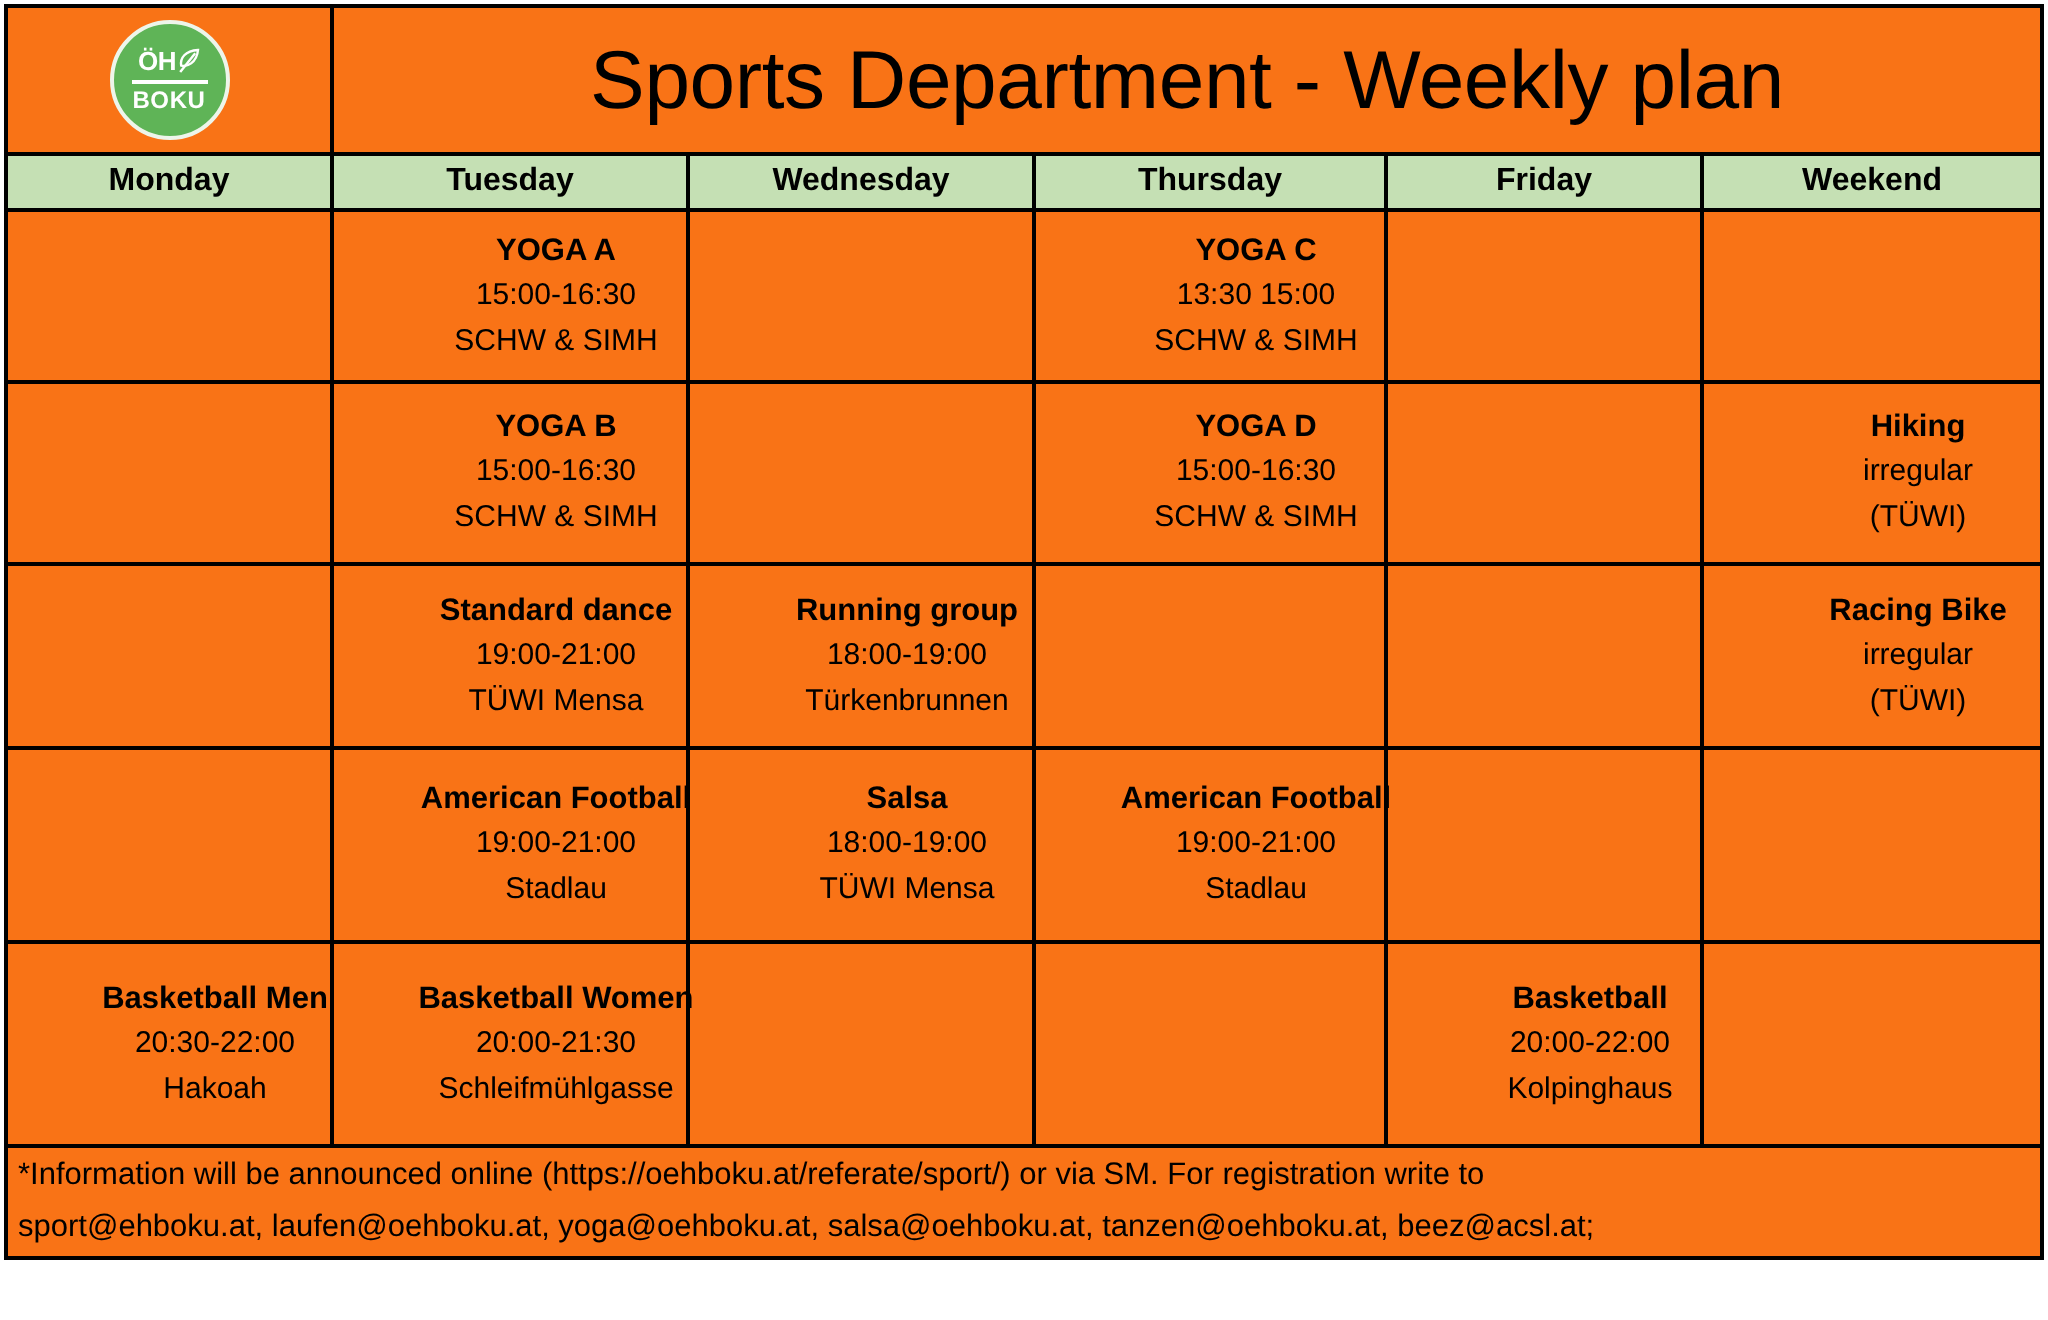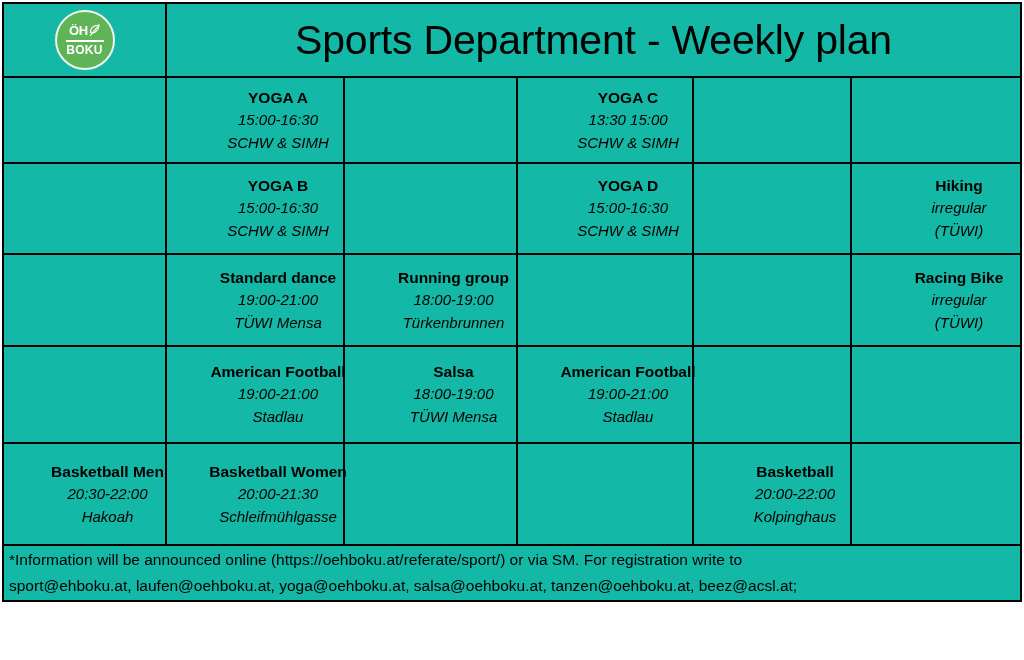--- a/index.html
+++ b/index.html
@@ -25,21 +25,21 @@
   table.plan {
     width: 1020px;
     margin: 2px;
     border-collapse: collapse;
     table-layout: fixed;
     background: #f7faf6;
   }
 
   table.plan td {
     border: 2px solid #000000;
-    background: #14b8a6;
+    background: #f97316;
     text-align: center;
     vertical-align: middle;
     padding: 0;
   }
 
   
   .logo-cell {
     background: #c5e0b4;
     height: 72px;
     padding: 0;
@@ -136,21 +136,20 @@
     font-size: 15.5px;
     font-weight: bold;
     color: #000000;
     white-space: nowrap;
   }
   .act .time, .act .place {
     font-size: 15px;
     font-weight: normal;
     color: #000000;
     white-space: nowrap;
-    font-style: italic;
   }
 
   
   .footline {
     height: 26px;
     text-align: left !important;
   }
   .footline span {
     display: block;
     font-size: 15.5px;
@@ -202,20 +201,28 @@
               <div class="logo-rule"></div>
               <div class="logo-bottom">BOKU</div>
             </div>
           </div>
         </td>
         <td class="title-cell" colspan="5">
           <span class="title-text">Sports Department - Weekly plan</span>
         </td>
       </tr>
 
+      <tr>
+        <td class="dayhead"><span>Monday</span></td>
+        <td class="dayhead"><span>Tuesday</span></td>
+        <td class="dayhead"><span>Wednesday</span></td>
+        <td class="dayhead"><span>Thursday</span></td>
+        <td class="dayhead"><span>Friday</span></td>
+        <td class="dayhead"><span>Weekend</span></td>
+      </tr>
 
       <tr>
         <td class="slot r1">
             <div class="act">
               <span class="name"></span>
               <span class="time"></span>
               <span class="place"></span>
             </div>
           </td>
         <td class="slot r1">

